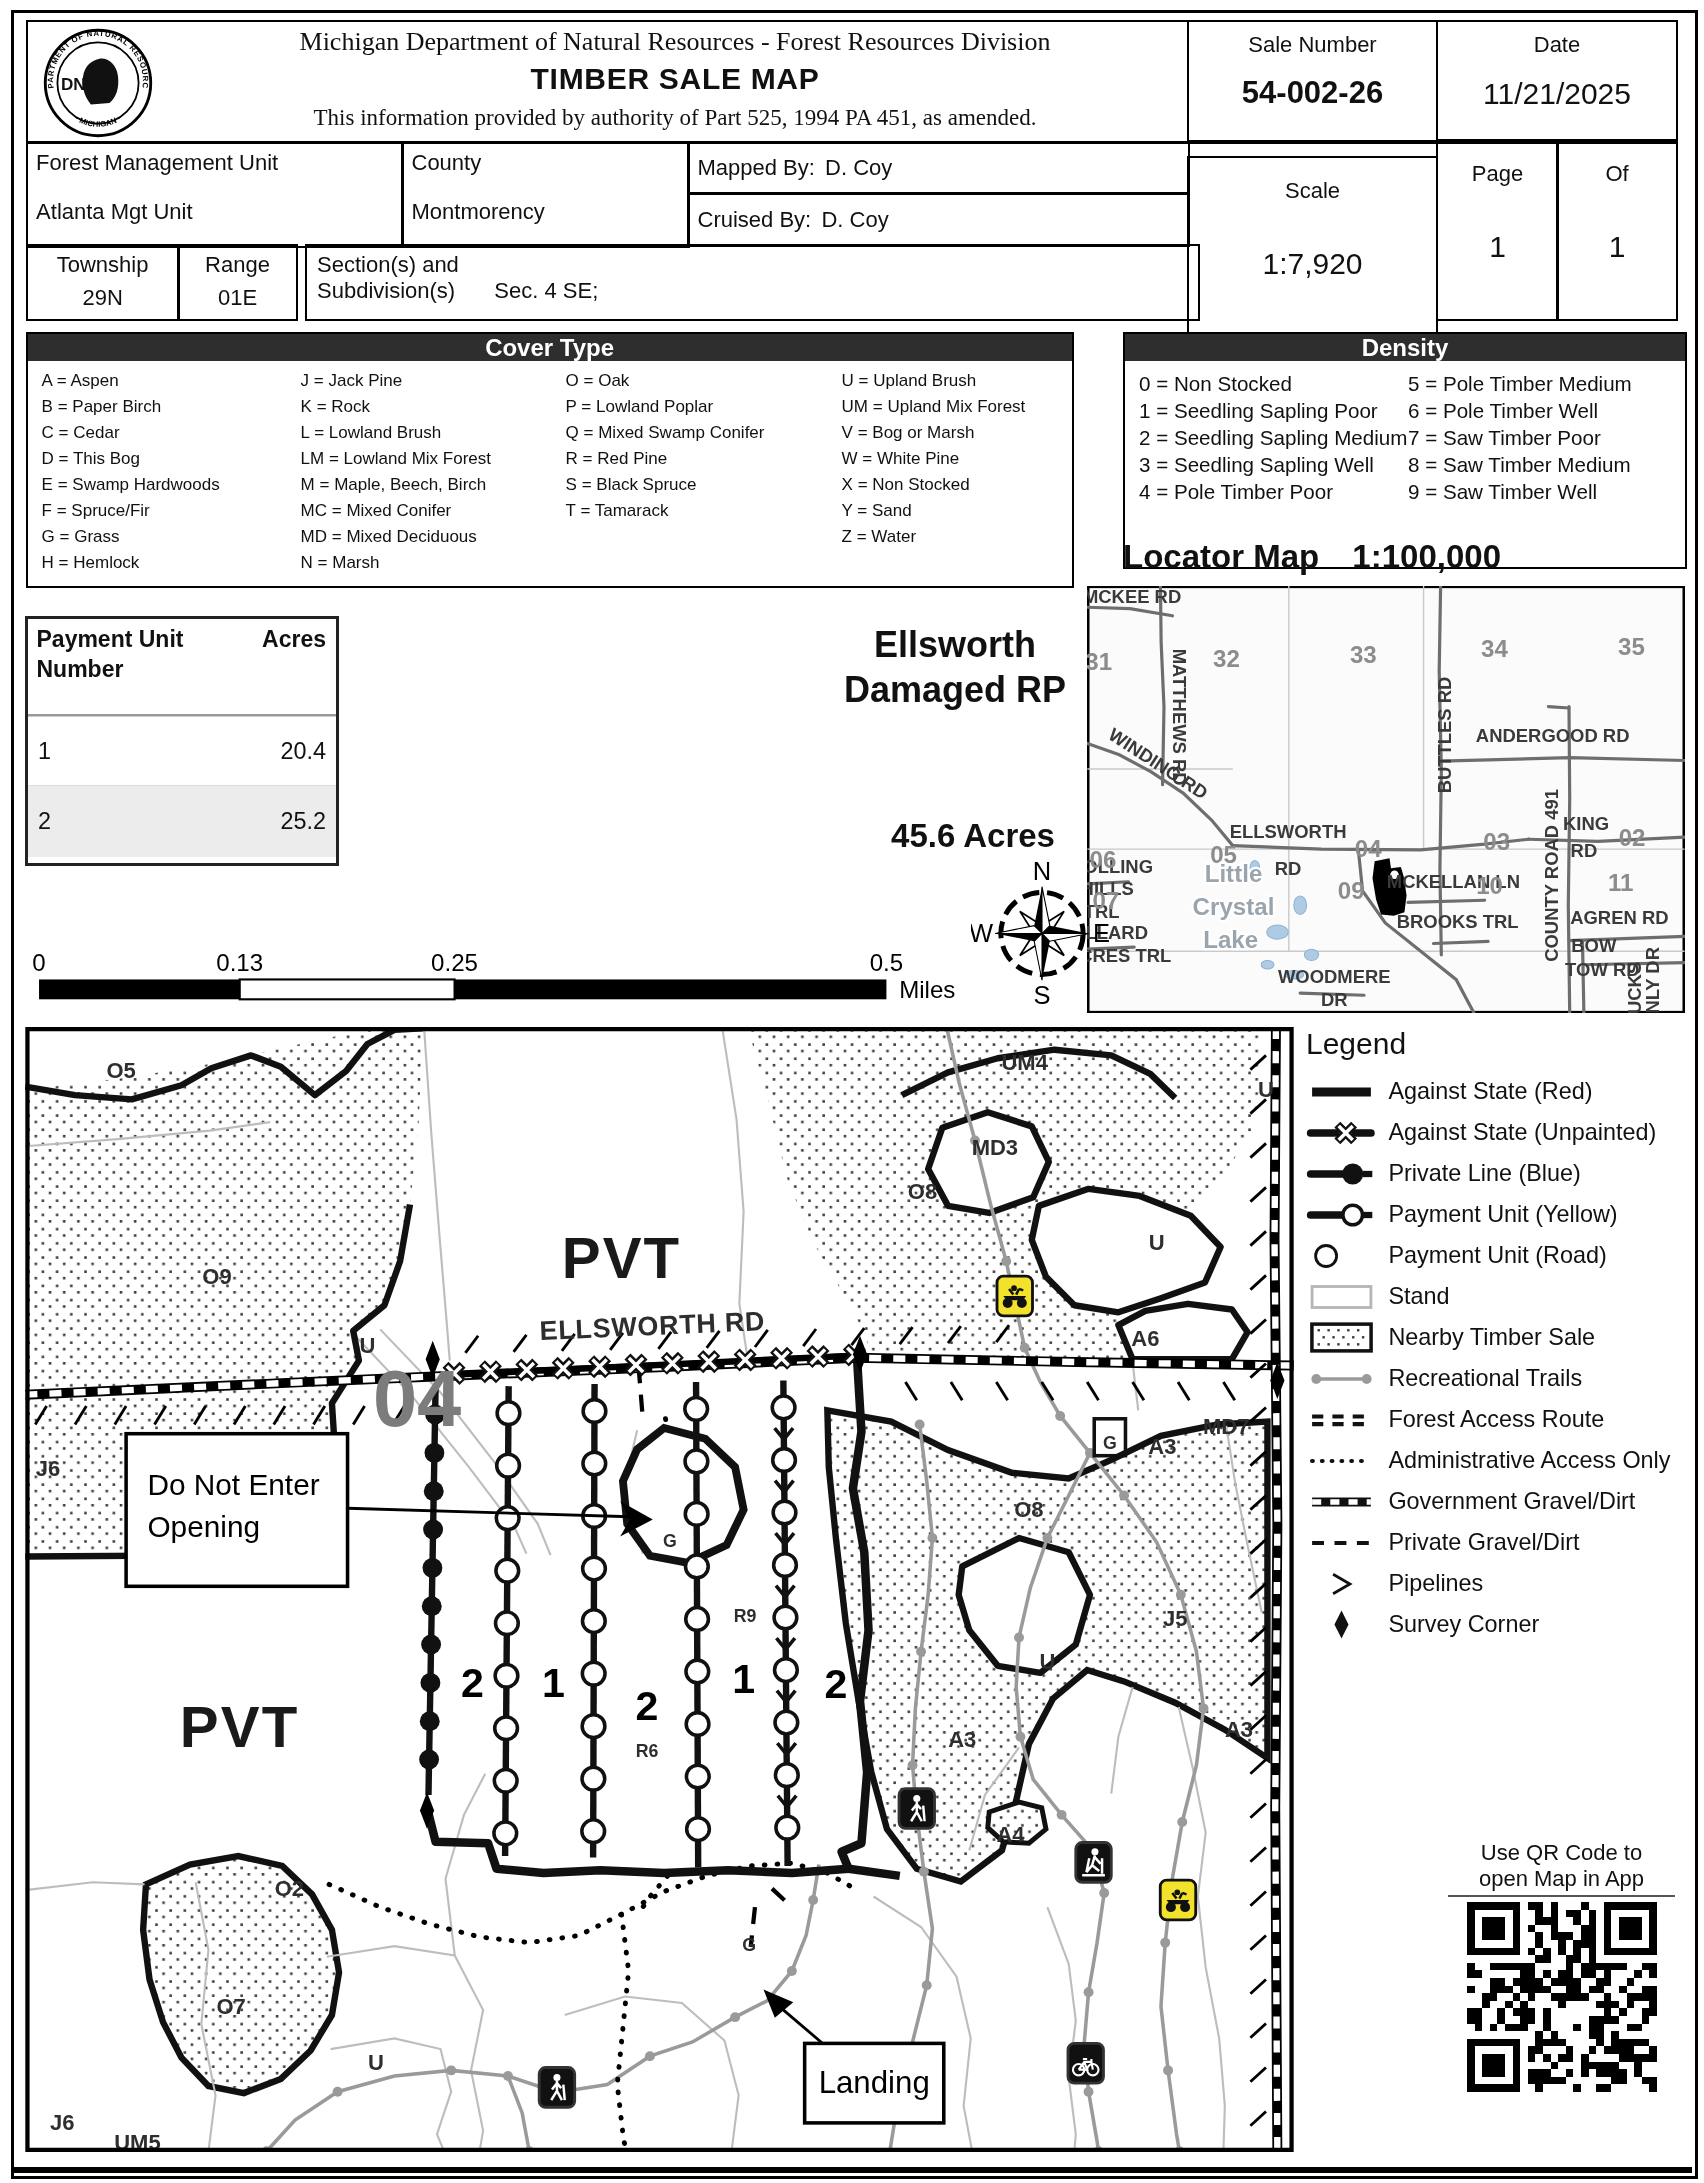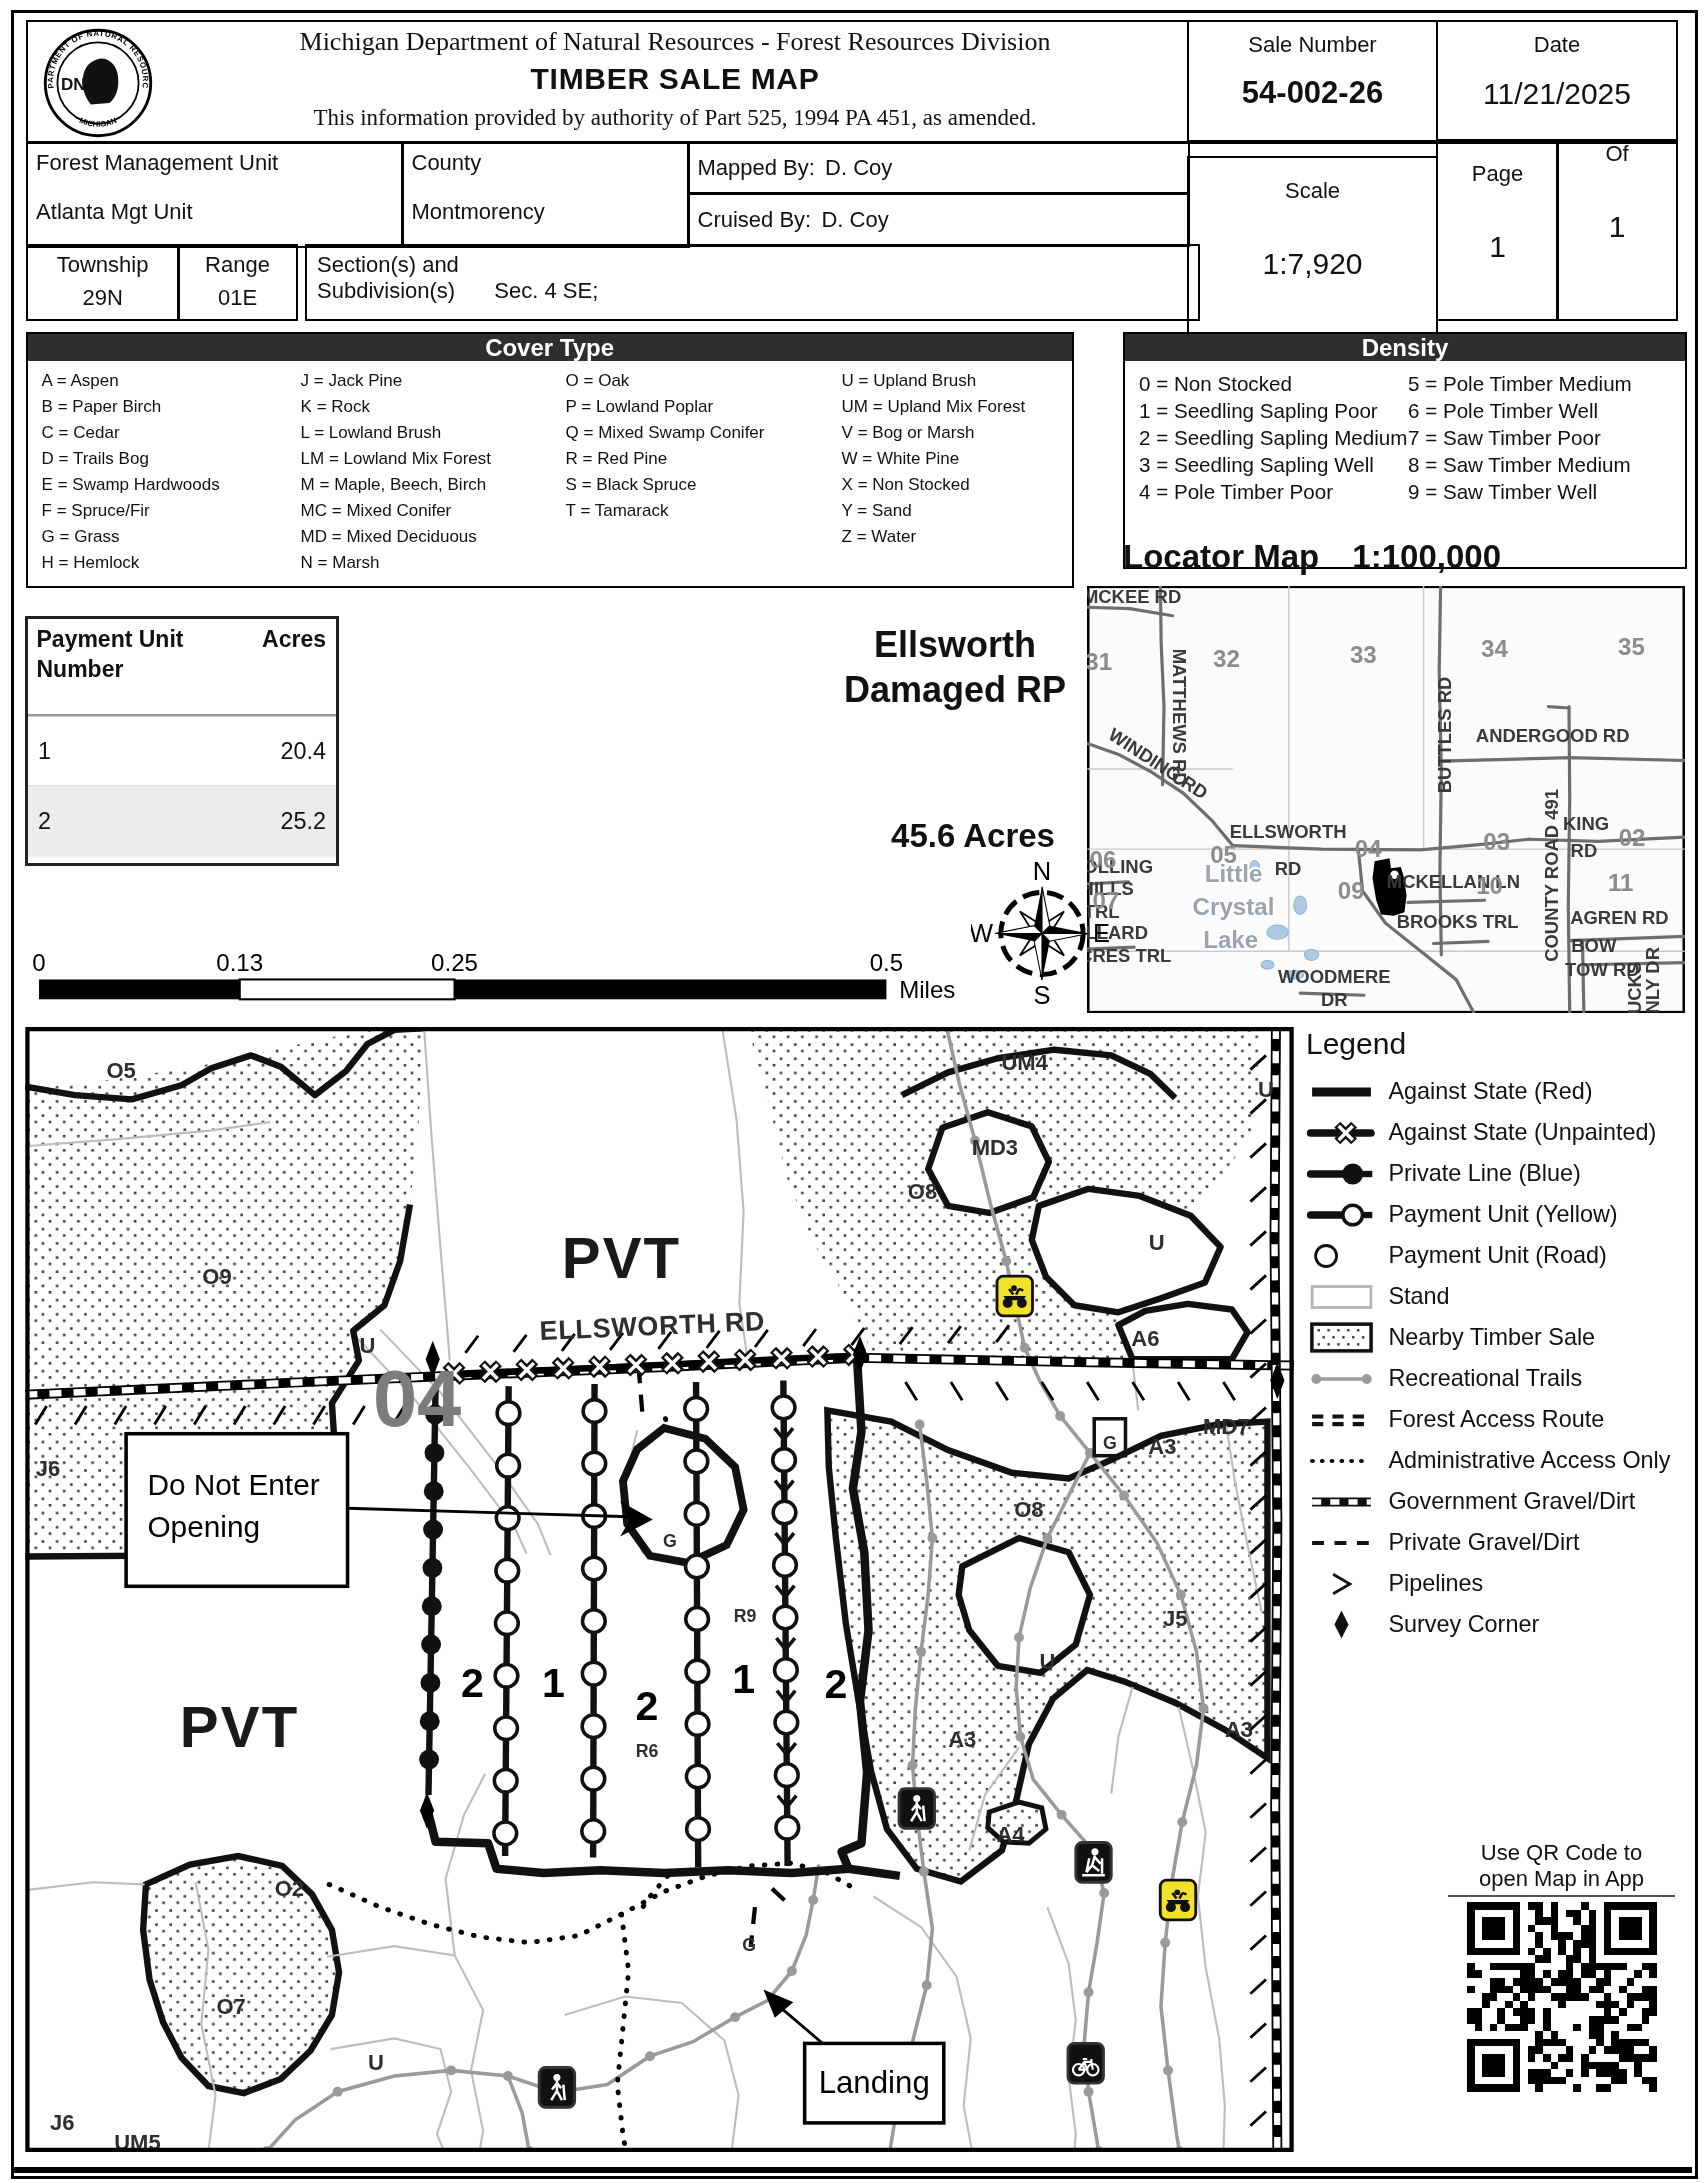--- a/index.html
+++ b/index.html
@@ -71,21 +71,21 @@
   </div>
   <div class="abs bx" style="left:1187px;top:123px;width:251px;height:182px;text-align:center;margin-top:33px;">
     <div class="cell-label" style="margin-top:20px;">Scale</div>
     <div style="font-size:30px;margin-top:43px;">1:7,920</div>
   </div>
   <div class="abs bx" style="left:1436px;top:139px;width:123px;height:182px;text-align:center;">
     <div class="cell-label" style="margin-top:20px;">Page</div>
     <div style="font-size:30px;margin-top:43px;">1</div>
   </div>
   <div class="abs bx" style="left:1556px;top:139px;width:122px;height:182px;text-align:center;">
-    <div class="cell-label" style="">Of</div>
+    <div class="cell-label" style="margin-top:20px;">Of</div>
     <div style="font-size:30px;margin-top:43px;">1</div>
   </div>
 
   <div class="abs bx" style="left:25.6px;top:141px;width:378px;height:107px;">
     <div style="font-size:22px;margin:7px 0 0 8.5px;">Forest Management Unit</div>
     <div style="font-size:22px;margin:23px 0 0 8.5px;">Atlanta Mgt Unit</div>
   </div>
   <div class="abs bx" style="left:401px;top:141px;width:289px;height:107px;">
     <div style="font-size:22px;margin:7px 0 0 8.5px;">County</div>
     <div style="font-size:22px;margin:23px 0 0 8.5px;">Montmorency</div>
@@ -112,21 +112,21 @@
     <span style="font-size:22px;margin-left:10px;">Subdivision(s)</span>
     <span style="font-size:22px;margin-left:36px;">Sec. 4  SE;</span>
   </div>
 
   <div class="abs bx" style="left:25.6px;top:332px;width:1048px;height:256px;">
     <div class="hdrbar">Cover Type</div>
     <div class="abs covcol" style="left:14px;top:34px;">
         <div>A = Aspen</div>
         <div>B = Paper Birch</div>
         <div>C = Cedar</div>
-        <div>D = Trails Bog</div>
+        <div>D = This Bog</div>
         <div>E = Swamp Hardwoods</div>
         <div>F = Spruce/Fir</div>
         <div>G = Grass</div>
         <div>H = Hemlock</div>
       </div>
     <div class="abs covcol" style="left:273px;top:34px;">
         <div>J = Jack Pine</div>
         <div>K = Rock</div>
         <div>L = Lowland Brush</div>
         <div>LM = Lowland Mix Forest</div>

